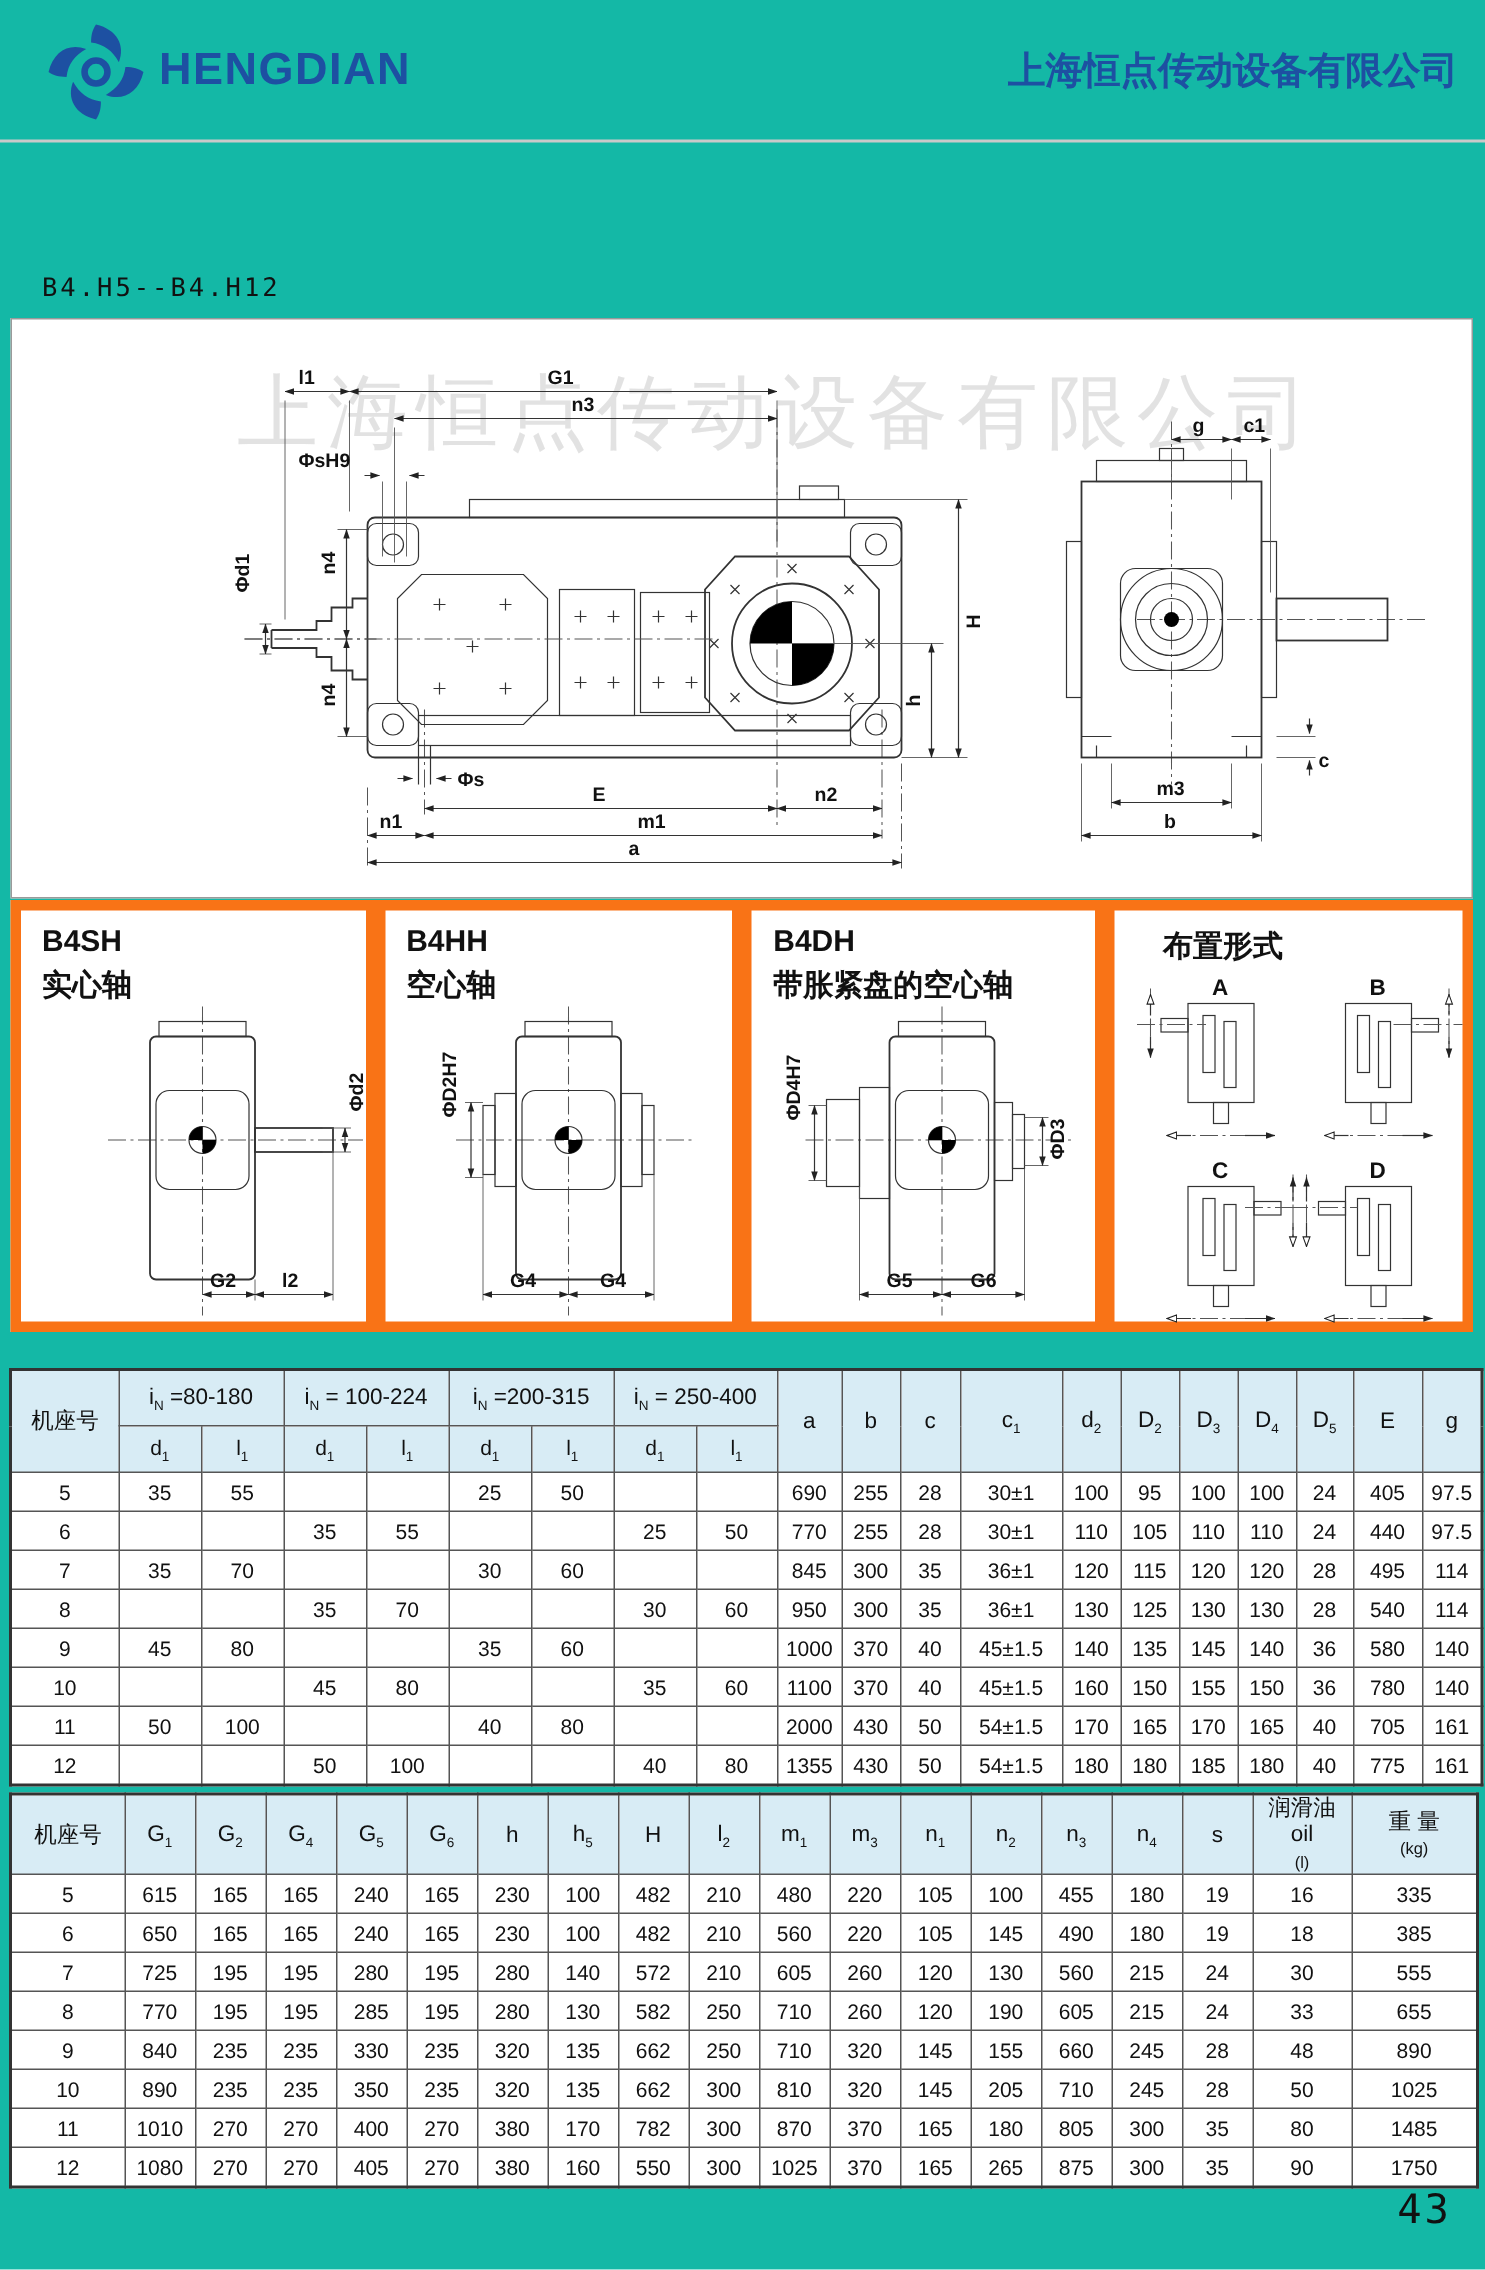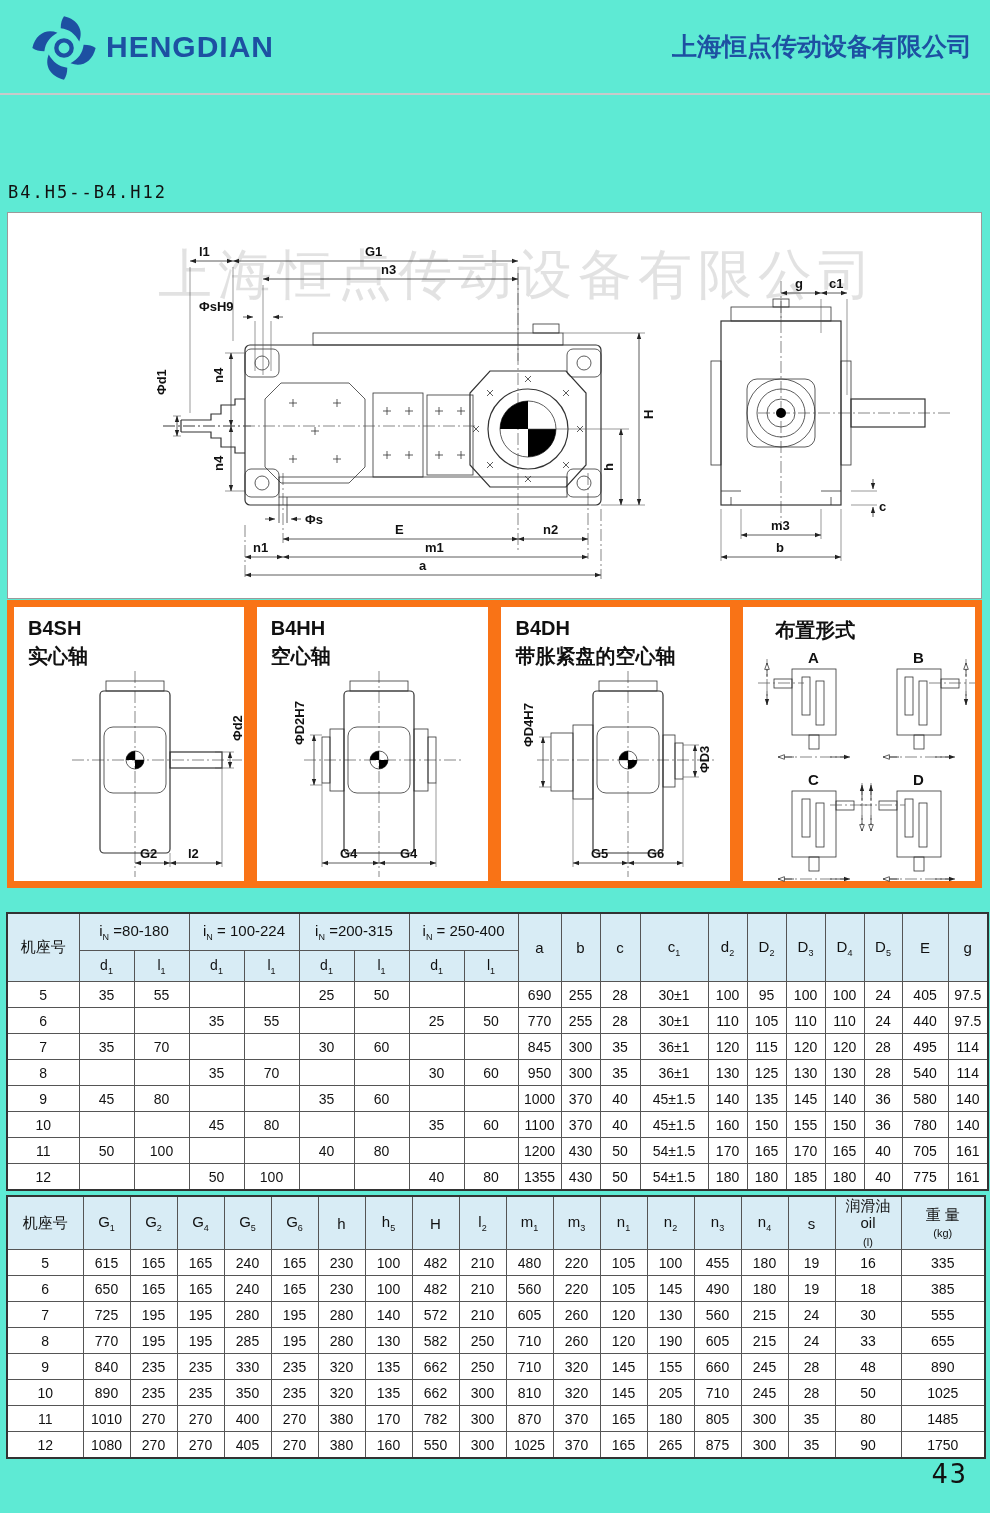--- a/index.html
+++ b/index.html
@@ -1,25 +1,25 @@
 <!DOCTYPE html>
 <html><head>
 <meta charset="utf-8">
 <style>
   html,body{margin:0;padding:0;background:#fff;}
-  .page{position:relative;width:990px;height:1513px;background:#5eead4;overflow:hidden;
+  .page{position:relative;width:990px;height:1513px;background:#14b8a6;overflow:hidden;
         font-family:"Liberation Sans",sans-serif;color:#111;}
   
   .brand-name{position:absolute;left:106px;top:30px;font-size:30px;font-weight:bold;
               color:#1d50a2;letter-spacing:1px;}
   .company-name{position:absolute;right:18px;top:30px;font-size:25px;font-weight:bold;color:#1d50a2;}
   .header-rule{position:absolute;left:0;top:93px;width:100%;height:2px;background:#c9c9c9;}
   .section-bar{position:absolute;left:0;top:110px;width:100%;height:41px;background:#bfe2ee;}
   .section-bar span{display:block;padding:8px 0 0 10px;font-size:21px;color:#111;}
-  .model-range{position:absolute;left:8px;top:182px;font-family:"DejaVu Sans Mono",monospace;
+  .model-range{position:absolute;left:28px;top:182px;font-family:"DejaVu Sans Mono",monospace;
                font-size:17px;letter-spacing:2px;}
   
   .draw-box{position:absolute;left:7px;top:212px;width:973px;height:385px;border:1px solid #9a9a9a;background:#fff;}
   .draw-title{position:absolute;left:26px;top:12px;font-size:23px;font-weight:bold;letter-spacing:2px;z-index:2;}
   .watermark{position:absolute;left:150px;top:26px;width:815px;overflow:hidden;white-space:nowrap;
              font-size:54px;letter-spacing:6px;color:#cccccc;opacity:.55;z-index:0;}
   .svg-abs{position:absolute;z-index:1;}
   
   .panel-row{position:absolute;left:7px;top:600px;width:975px;height:288px;display:flex;}
   .panel{position:relative;border:7px solid #f97316;margin-left:-1px;background:#fff;}
@@ -549,21 +549,21 @@
         <tr>
           <td>11</td>
           <td>50</td>
           <td>100</td>
           <td></td>
           <td></td>
           <td>40</td>
           <td>80</td>
           <td></td>
           <td></td>
-          <td>1200</td>
+          <td>2000</td>
           <td>430</td>
           <td>50</td>
           <td>54±1.5</td>
           <td>170</td>
           <td>165</td>
           <td>170</td>
           <td>165</td>
           <td>40</td>
           <td>705</td>
           <td>161</td>

